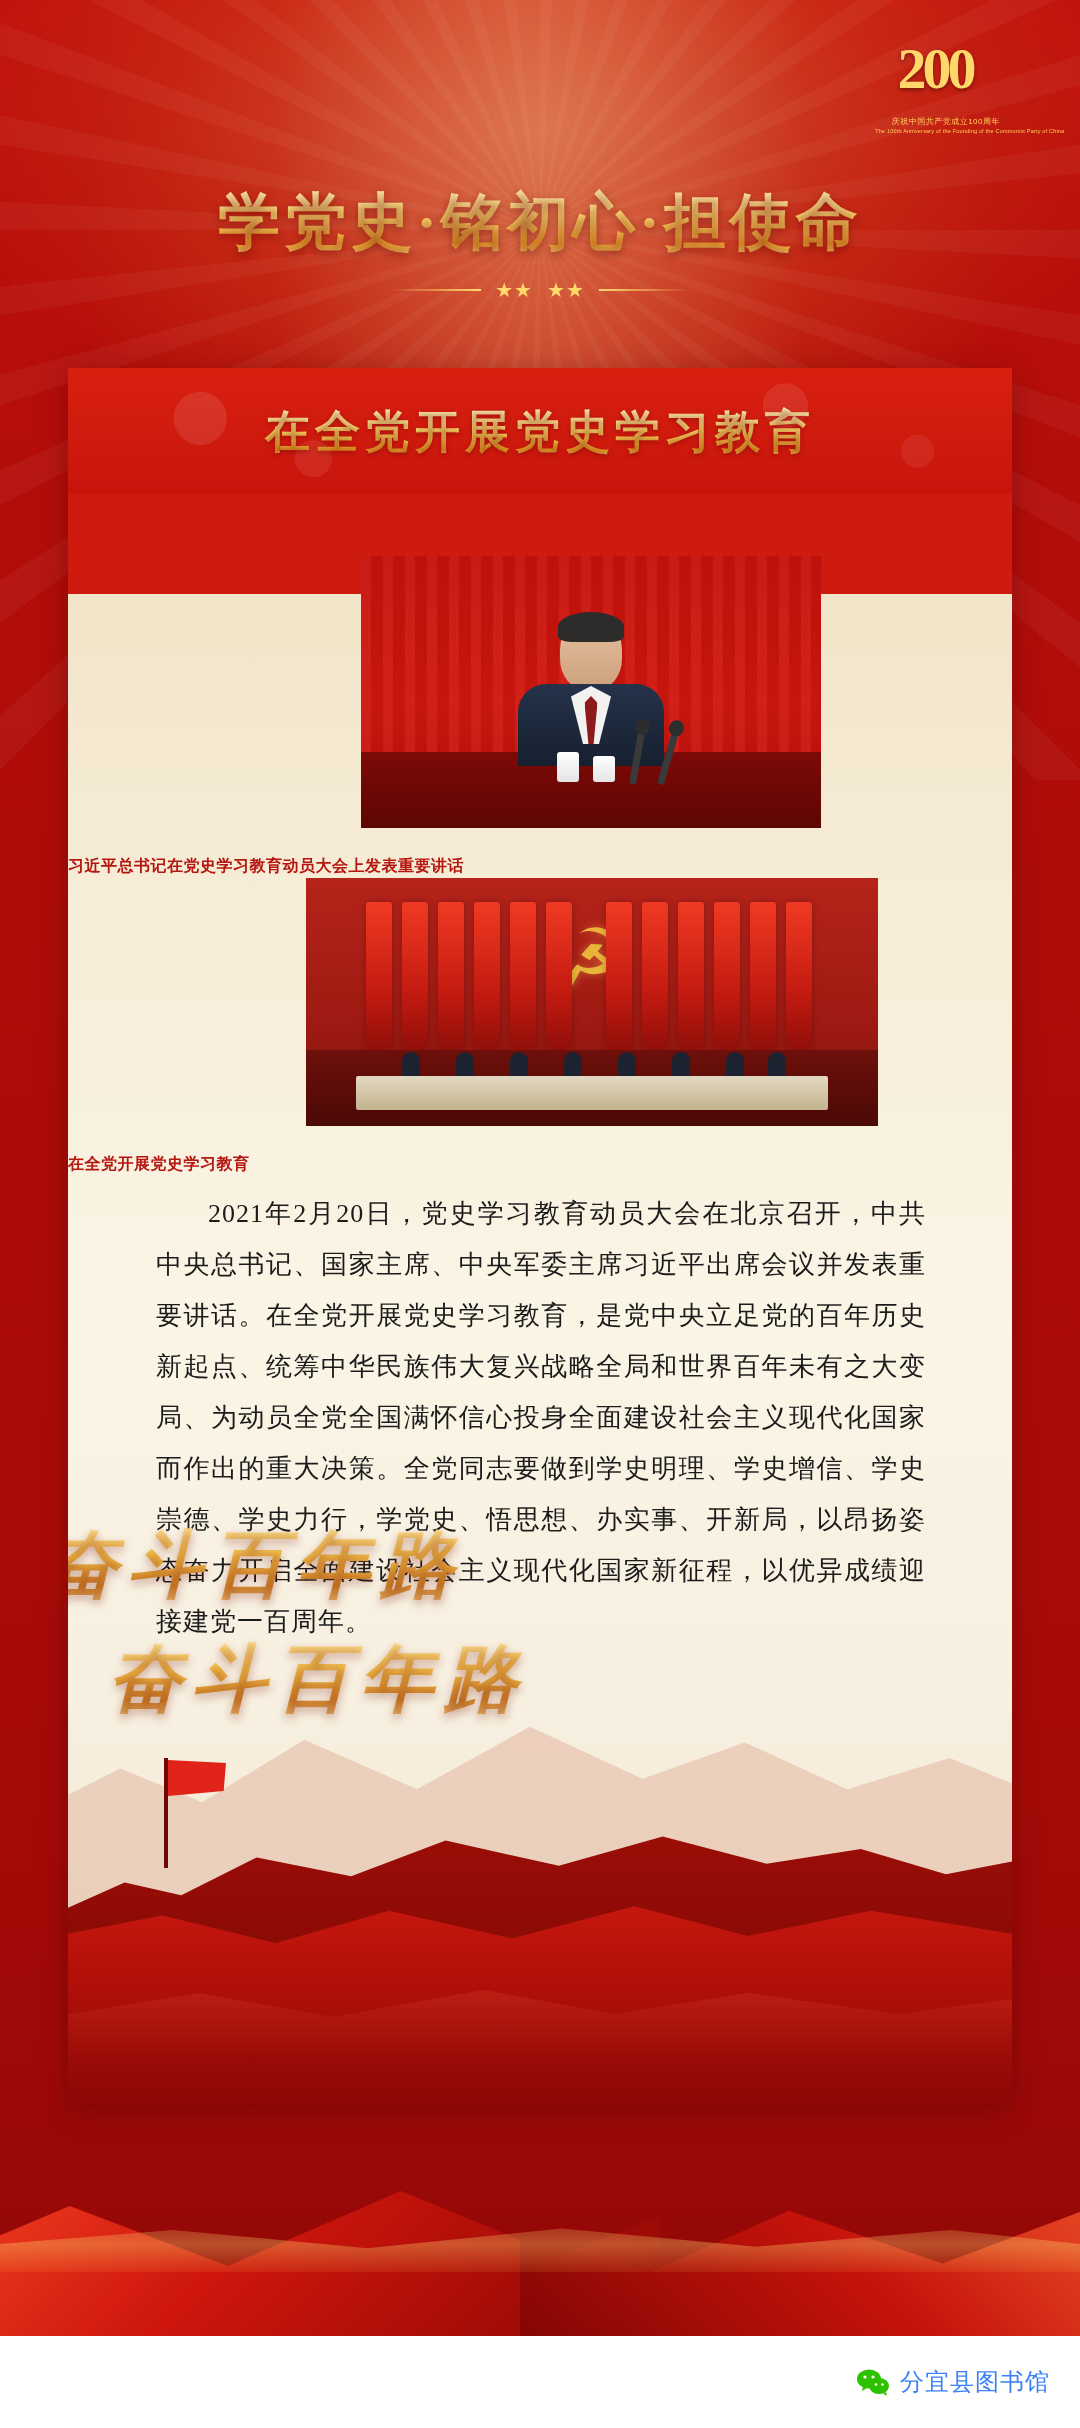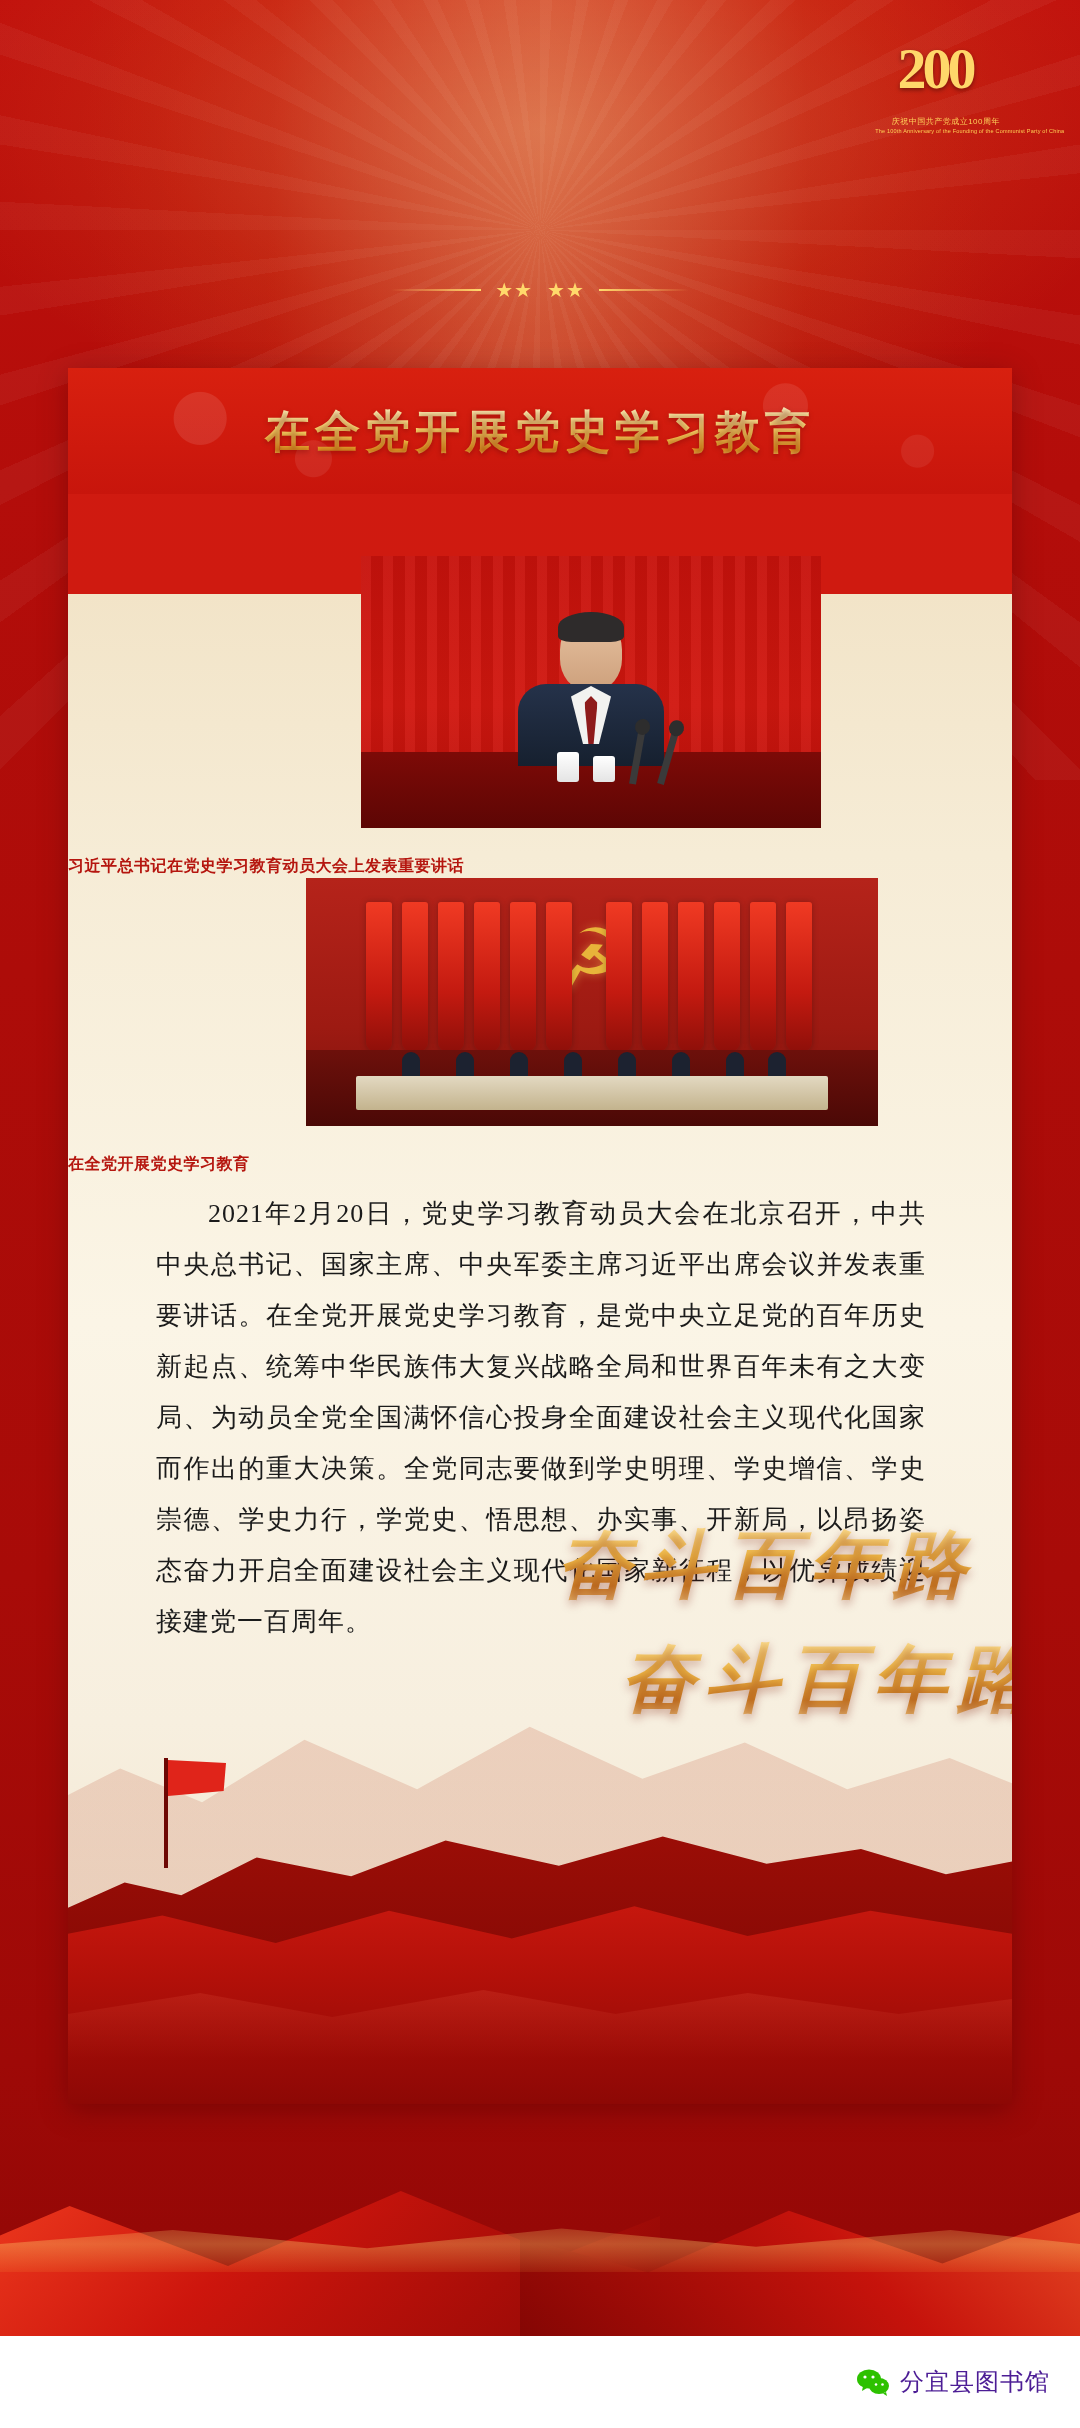--- a/index.html
+++ b/index.html
@@ -326,21 +326,21 @@
     text-align: justify;
     text-indent: 52px;
     letter-spacing: 1px;
   }
 
   
   .slogan {
     position: absolute;
     left: 0; right: 11px;
     top: 1148px;
-    text-align: right;
+    text-align: left;
     font-family: "Liberation Serif", "DejaVu Serif", serif;
     font-weight: bold;
   }
   .slogan .l1, .slogan .l2 {
     font-size: 74px;
     letter-spacing: 10px;
     background: linear-gradient(180deg, #ffe9a8 0%, #f5c14a 40%, #d4892a 70%, #ffeab0 100%);
     -webkit-background-clip: text;
     background-clip: text;
     -webkit-text-fill-color: transparent;
@@ -426,38 +426,39 @@
     box-sizing: border-box;
     gap: 10px;
   }
   .wechat {
     width: 34px; height: 28px;
     position: relative;
   }
   .wechat svg { display: block; }
   .footer-text {
     font-size: 24px;
-    color: #4c1d95;
+    color: #3b82f6;
     letter-spacing: 1px;
   }
 </style>
 </head>
 <body>
 
 <div class="poster">
 
   <div class="rays"></div>
   <div class="topglow"></div>
 
   <div class="logo-100">
     <div class="lg-num">200</div>
     <div class="lg-cn">庆祝中国共产党成立100周年</div>
     <div class="lg-en">The 100th Anniversary of the Founding of the Communist Party of China</div>
   </div>
 
+  <div class="main-title">学党史·铭初心·担使命</div>
 
   <div class="subtitle-row">
     <span class="sub-rule"></span>
     <span class="stars">★★</span>
     <span class="stars">★★</span>
     <span class="sub-rule right"></span>
   </div>
 
   <div class="panel">
 

